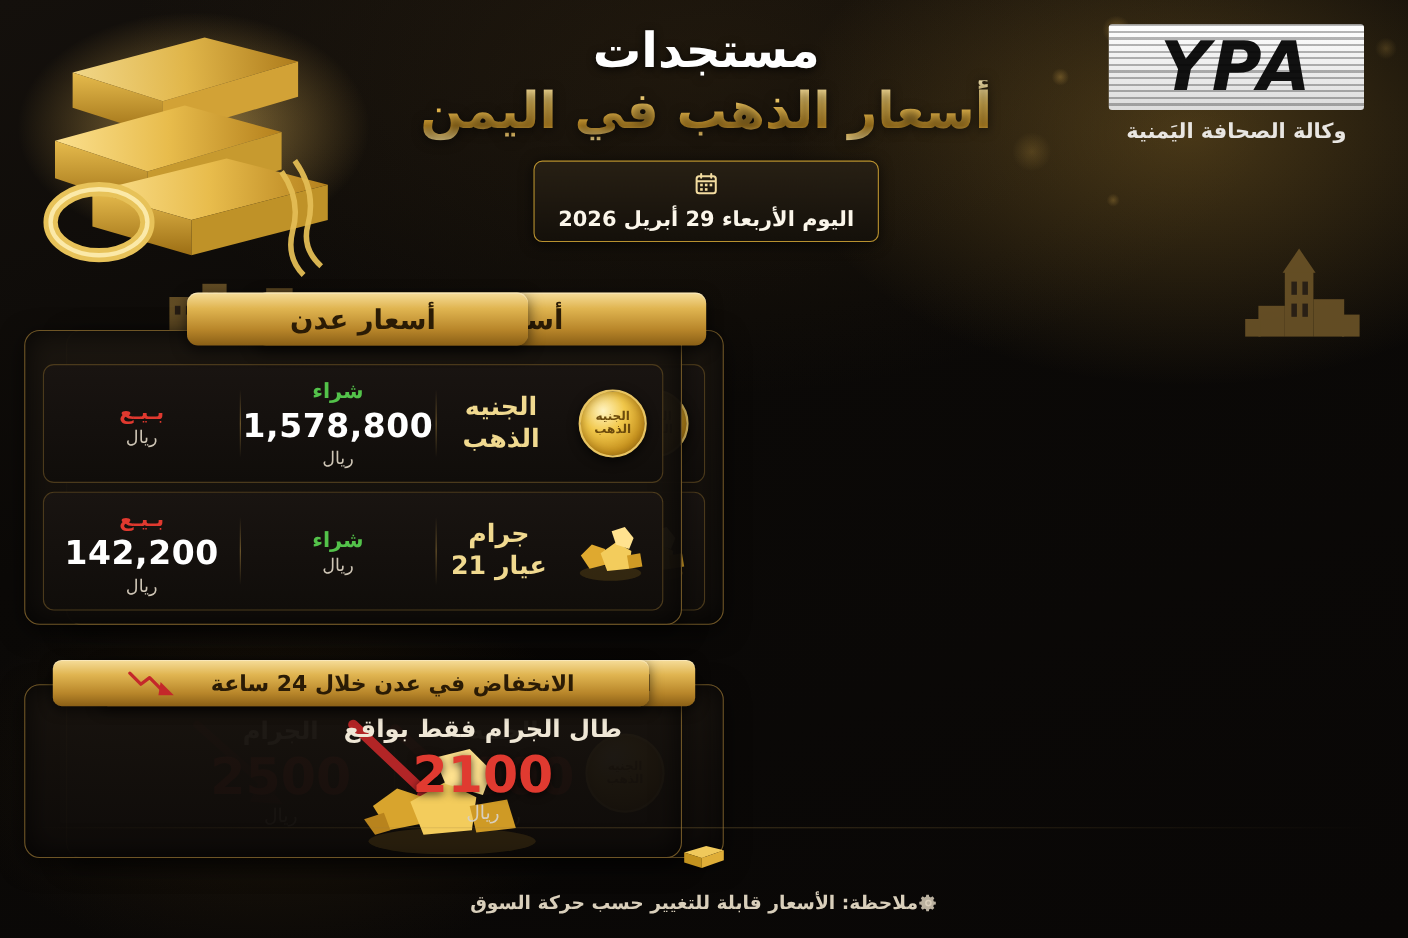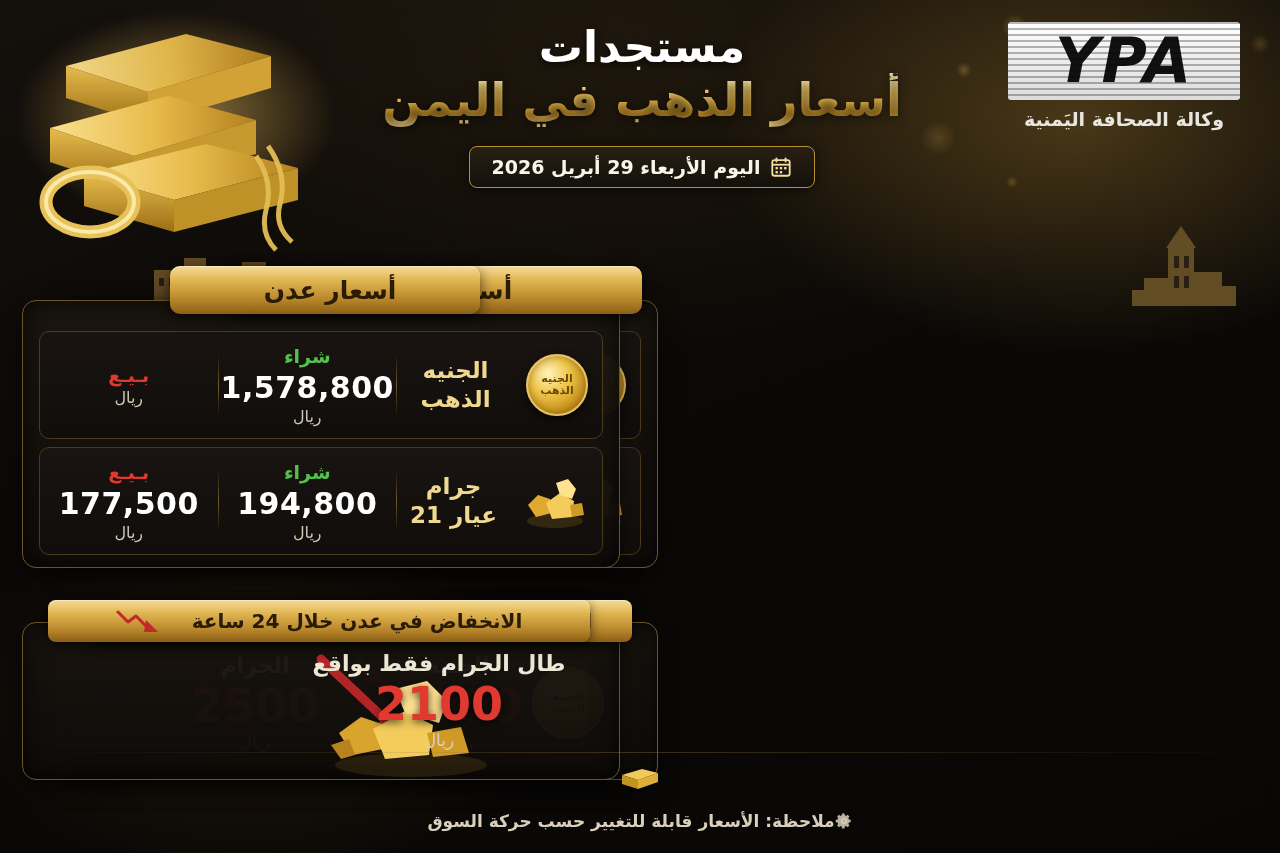--- a/index.html
+++ b/index.html
@@ -63,20 +63,21 @@
     -webkit-background-clip: text; background-clip: text; color: transparent;
     text-shadow: 0 2px 10px rgba(0,0,0,.55);
   }
   .date-pill {
     margin: 18px auto 0; display: inline-flex; align-items: center; gap: 10px;
     padding: 9px 22px; border-radius: 8px;
     background: linear-gradient(180deg, rgba(40,32,20,.95), rgba(20,16,10,.95));
     border: 1.5px solid #b8912f;
     color: #fbf6ea; font-size: 19px; font-weight: 700;
     box-shadow: 0 2px 12px rgba(0,0,0,.6);
+    flex-direction: column;
   }
   .cal-icon { width: 22px; height: 22px; display:block; }
 
   
   .bars { position: absolute; top: 6px; left: 6px; width: 330px; height: 250px; pointer-events:none; }
 
   
   .sec-head {
     position: absolute; height: 48px; border-radius: 10px;
     background: linear-gradient(180deg,#f6dd9a 0%, #e0b551 30%, #b8862a 70%, #8a5f16 100%);
@@ -394,27 +395,26 @@
           </g>
         </svg>
         <div class="txt">
           <div>جرام</div>
           <div>عيار 21</div>
         </div>
       </div>
       <div class="vdiv"></div>
       <div class="cell-price">
         <div class="k buy">شراء</div>
-        <div class="v">194,800</div>
         <div class="u">ريال</div>
       </div>
       <div class="vdiv"></div>
       <div class="cell-price">
         <div class="k sell">بـيـع</div>
-        <div class="v">177,500</div>
+        <div class="v">142,200</div>
         <div class="u">ريال</div>
       </div>
     </div>
   </div>
 
   <div class="chg-head" style="top:600px; right:648px; width:542px;">
     <span>انخفاض لافت في صنعاء خلال 24 ساعة</span>
     <svg width="46" height="26" viewBox="0 0 46 26">
       <polyline points="2,4 12,14 20,8 32,20" fill="none" stroke="#c4282a" stroke-width="3" stroke-linecap="round" stroke-linejoin="round"></polyline>
       <polygon points="30,12 42,24 28,24" fill="#c4282a"></polygon>

